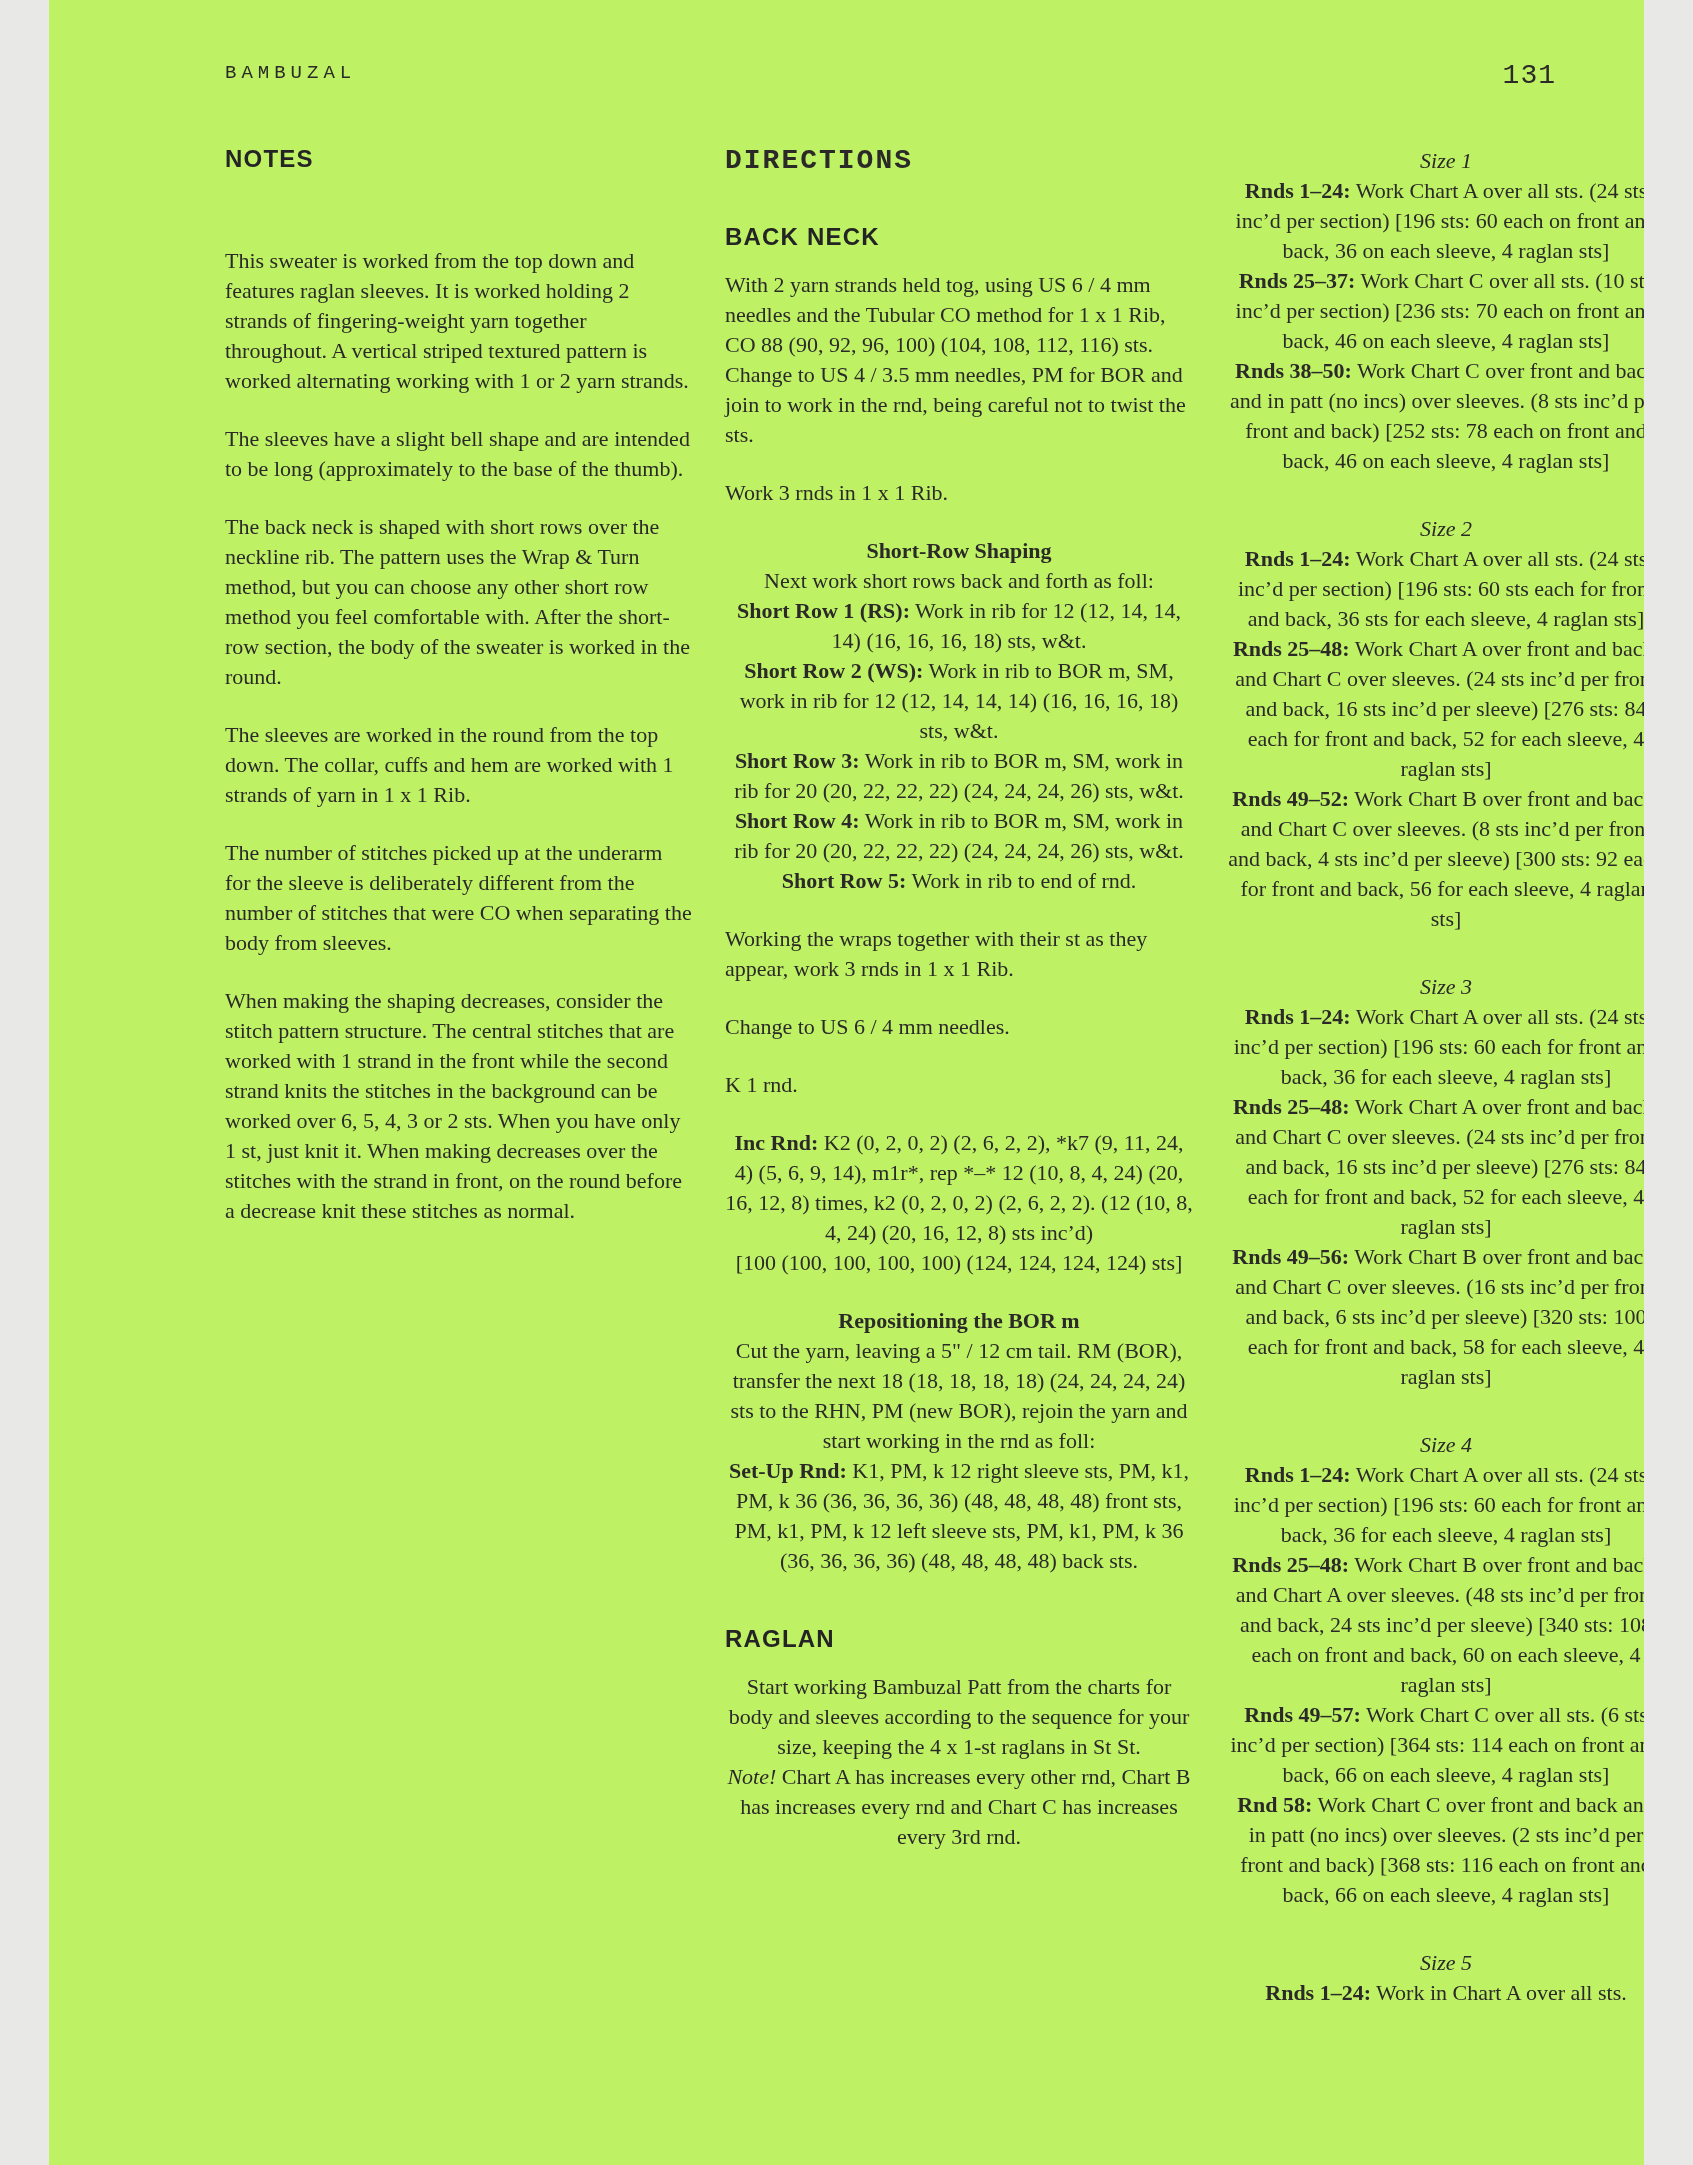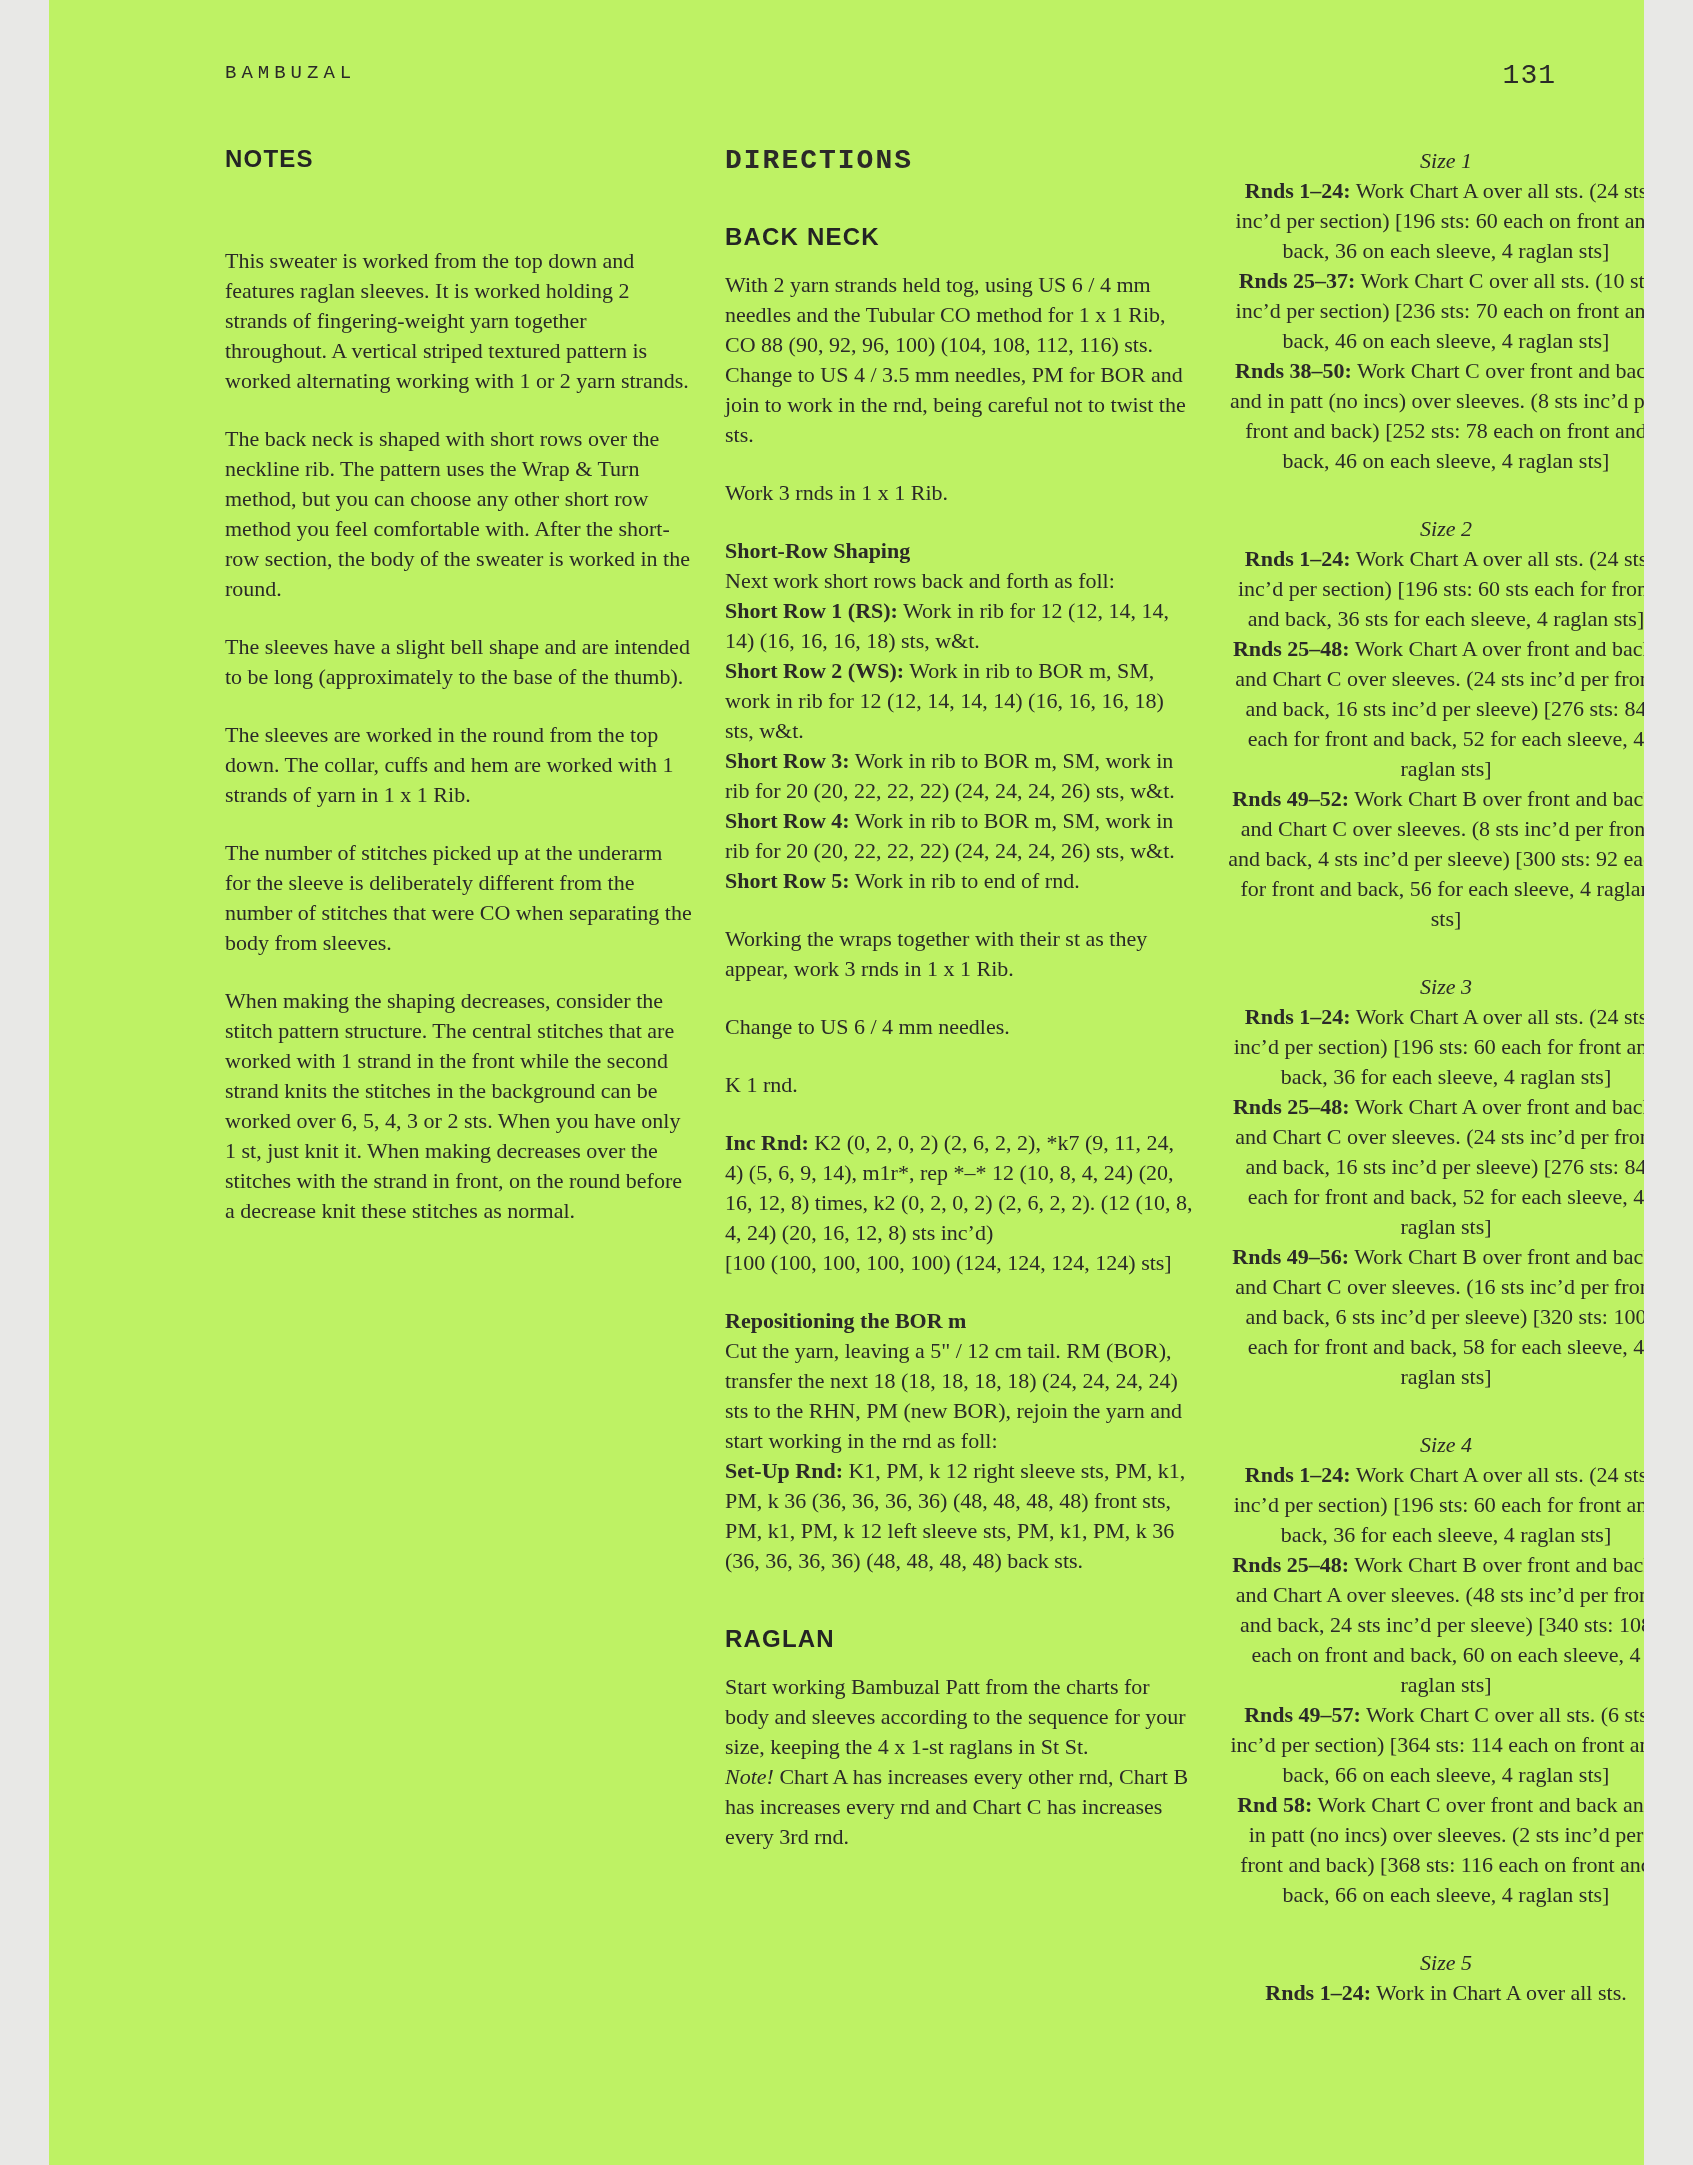--- a/index.html
+++ b/index.html
@@ -37,41 +37,41 @@
     color:#2b2a28;margin:0 0 48px 0;line-height:30px;
   }
   h2.sans{
     font-family:"Liberation Sans", sans-serif;
     font-weight:700;font-size:24px;letter-spacing:1.2px;
     color:#242424;margin:0 0 20px 0;line-height:26px;
   }
   .col-left h2.sans{margin-bottom:74px;}
   h2.raglan{margin-top:50px;}
   p{margin:0 0 28px 0;}
-  .block{margin:0 0 28px 0;}
+  .block{margin:0 0 28px 0;text-align:center;}
   .block-line{display:block;}
   .b{font-weight:700;}
   .i{font-style:italic;}
   .size-block{margin:0 0 38px 0;}
   .size-label{font-style:italic;display:block;}
   .round{display:block;}
 </style>
 </head>
 <body>
 
 <div class="page">
 
   <div class="running-header">BAMBUZAL</div>
   <div class="page-number">131</div>
 
   <div class="col col-left">
     <h2 class="sans">NOTES</h2>
     <p>This sweater is worked from the top down and features raglan sleeves. It is worked holding 2 strands of fingering-weight yarn together throughout. A vertical striped textured pattern is worked alternating working with 1 or 2 yarn strands.</p>
+    <p>The sleeves have a slight bell shape and are intended to be long (approximately to the base of the thumb).</p>
     <p>The back neck is shaped with short rows over the neckline rib. The pattern uses the Wrap &amp; Turn method, but you can choose any other short row method you feel comfortable with. After the short-row section, the body of the sweater is worked in the round.</p>
-    <p>The sleeves have a slight bell shape and are intended to be long (approximately to the base of the thumb).</p>
     <p>The sleeves are worked in the round from the top down. The collar, cuffs and hem are worked with 1 strands of yarn in 1 x 1 Rib.</p>
     <p>The number of stitches picked up at the underarm for the sleeve is deliberately different from the number of stitches that were CO when separating the body from sleeves.</p>
     <p>When making the shaping decreases, consider the stitch pattern structure. The central stitches that are worked with 1 strand in the front while the second strand knits the stitches in the background can be worked over 6, 5, 4, 3 or 2 sts. When you have only 1 st, just knit it. When making decreases over the stitches with the strand in front, on the round before a decrease knit these stitches as normal.</p>
   </div>
 
   <div class="col col-mid">
     <h1 class="slab">DIRECTIONS</h1>
 
     <h2 class="sans">BACK NECK</h2>
 

